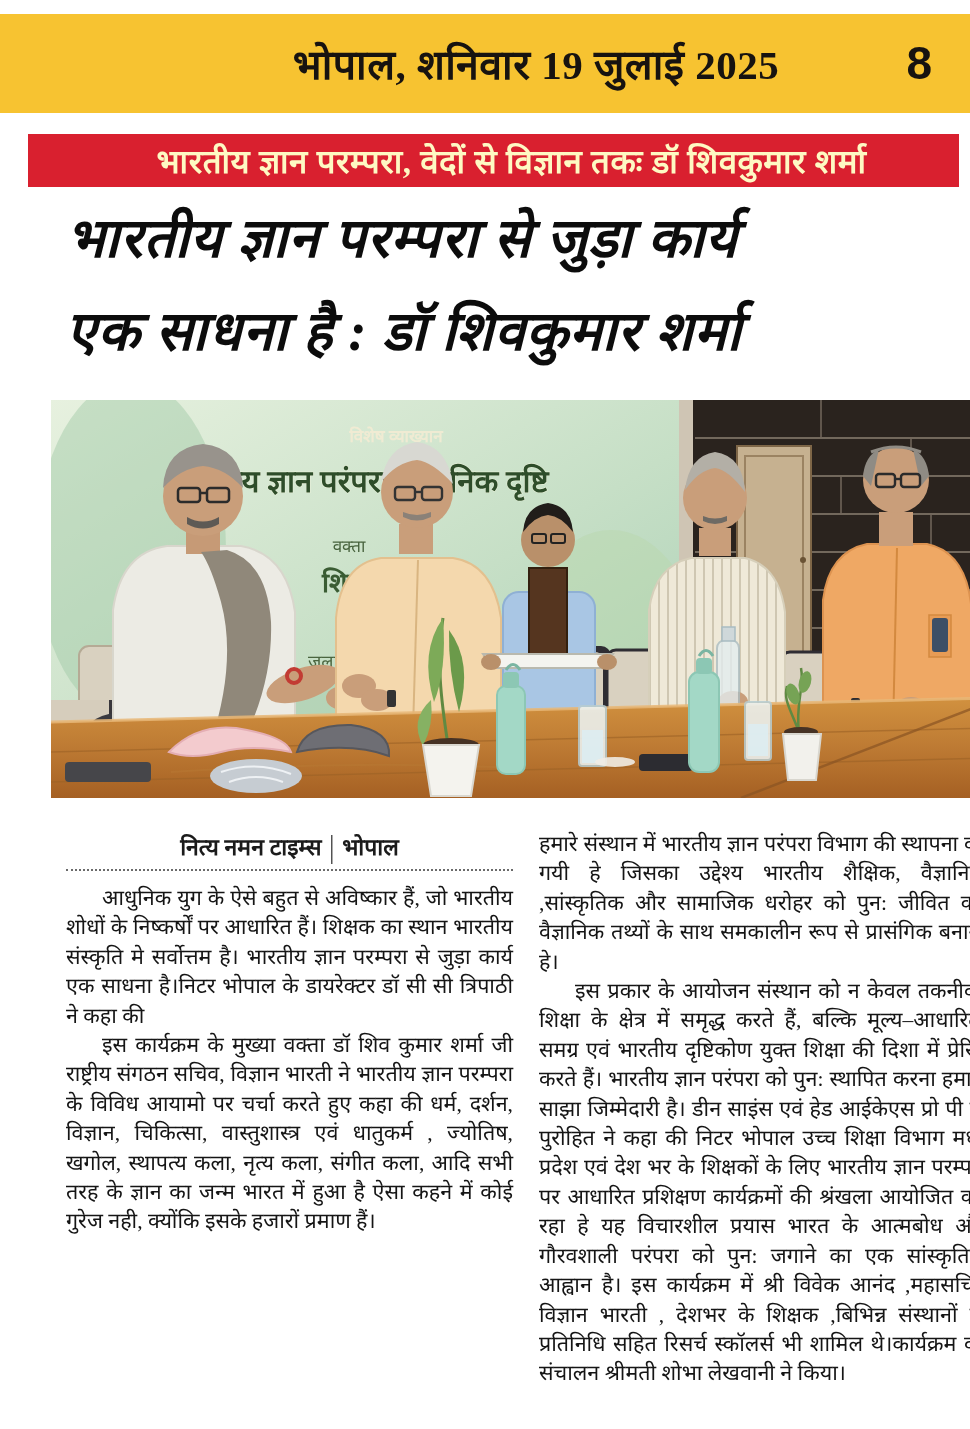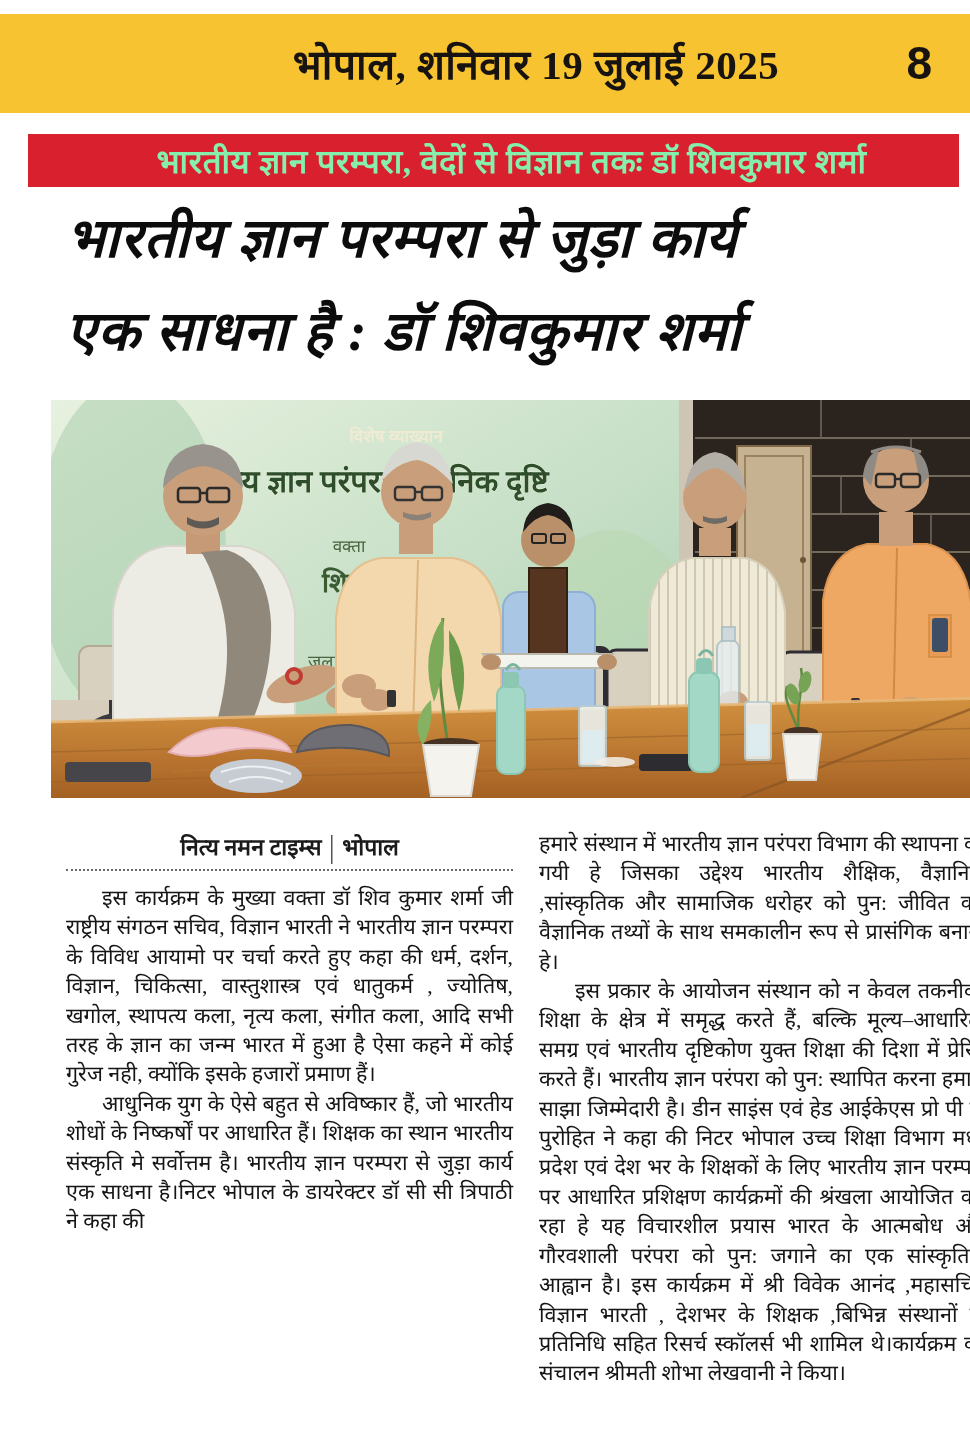--- a/index.html
+++ b/index.html
@@ -25,21 +25,21 @@
     font-size:46px;font-weight:bold;color:#171310;
     font-family:"Liberation Sans","DejaVu Sans",sans-serif;
   }
 
   
   .kicker{
     left:28px;top:134px;width:895px;height:53px;background:#D9202F;
     display:flex;align-items:center;justify-content:center;
   }
   .kicker span{
-    color:#86efac;font-weight:bold;font-size:33px;white-space:nowrap;
+    color:#fef9c3;font-weight:bold;font-size:33px;white-space:nowrap;
     letter-spacing:.5px;
   }
 
   
   .headline{
     left:30px;top:192px;width:912px;height:190px;
     font-size:55px;line-height:93px;font-weight:900;color:#0c0c0c;
     letter-spacing:1px;
     font-style:italic;
   }
@@ -293,20 +293,20 @@
     </g>
   </g>
 </svg>
 </div>
 
 <div class="abs bodywrap">
   <div class="col">
     <div class="byline">
       <span>नित्य नमन टाइम्स</span><span class="sep">|</span><span>भोपाल</span>
     </div>
+    <p class="para indent">आधुनिक युग के ऐसे बहुत से अविष्कार हैं, जो भारतीय शोधों के निष्कर्षों पर आधारित हैं। शिक्षक का स्थान भारतीय संस्कृति मे सर्वोत्तम है। भारतीय ज्ञान परम्परा से जुड़ा कार्य एक साधना है।निटर भोपाल के डायरेक्टर डॉ सी सी त्रिपाठी ने कहा की</p>
     <p class="para indent">इस कार्यक्रम के मुख्या वक्ता  डॉ शिव कुमार शर्मा जी राष्ट्रीय संगठन सचिव, विज्ञान भारती ने भारतीय ज्ञान परम्परा  के विविध आयामो पर चर्चा करते हुए कहा की धर्म, दर्शन, विज्ञान, चिकित्सा, वास्तुशास्त्र एवं धातुकर्म , ज्योतिष, खगोल, स्थापत्य कला, नृत्य कला, संगीत कला, आदि सभी तरह के ज्ञान का जन्म भारत में हुआ है ऐसा कहने में कोई गुरेज नही, क्योंकि इसके हजारों प्रमाण हैं।</p>
-    <p class="para indent">आधुनिक युग के ऐसे बहुत से अविष्कार हैं, जो भारतीय शोधों के निष्कर्षों पर आधारित हैं। शिक्षक का स्थान भारतीय संस्कृति मे सर्वोत्तम है। भारतीय ज्ञान परम्परा से जुड़ा कार्य एक साधना है।निटर भोपाल के डायरेक्टर डॉ सी सी त्रिपाठी ने कहा की</p>
   </div>
   <div class="col" style="width:453px;">
     <p class="para">हमारे संस्थान में  भारतीय ज्ञान परंपरा विभाग की स्थापना की गयी हे जिसका उद्देश्य  भारतीय शैक्षिक, वैज्ञानिक ,सांस्कृतिक और सामाजिक  धरोहर को पुन: जीवित कर  वैज्ञानिक तथ्यों के साथ समकालीन रूप से प्रासंगिक बनाना हे।</p>
     <p class="para indent">इस प्रकार के आयोजन संस्थान को न केवल तकनीकी शिक्षा के क्षेत्र में समृद्ध करते हैं, बल्कि मूल्य–आधारित, समग्र एवं भारतीय दृष्टिकोण युक्त शिक्षा की दिशा में प्रेरित करते हैं। भारतीय ज्ञान परंपरा को पुन: स्थापित करना हमारी साझा जिम्मेदारी है। डीन साइंस एवं हेड आईकेएस प्रो पी के पुरोहित ने कहा की निटर भोपाल उच्च शिक्षा विभाग मध्य प्रदेश एवं देश भर के शिक्षकों के लिए भारतीय ज्ञान परम्परा पर आधारित प्रशिक्षण कार्यक्रमों की  श्रंखला आयोजित कर रहा हे यह विचारशील प्रयास भारत के आत्मबोध और गौरवशाली परंपरा को पुन: जगाने का एक सांस्कृतिक आह्वान है। इस कार्यक्रम में श्री विवेक आनंद ,महासचिव विज्ञान भारती , देशभर के शिक्षक ,बिभिन्न संस्थानों के प्रतिनिधि सहित रिसर्च स्कॉलर्स भी शामिल थे।कार्यक्रम का संचालन श्रीमती शोभा लेखवानी ने किया।</p>
   </div>
 </div>
 
 </body></html>

